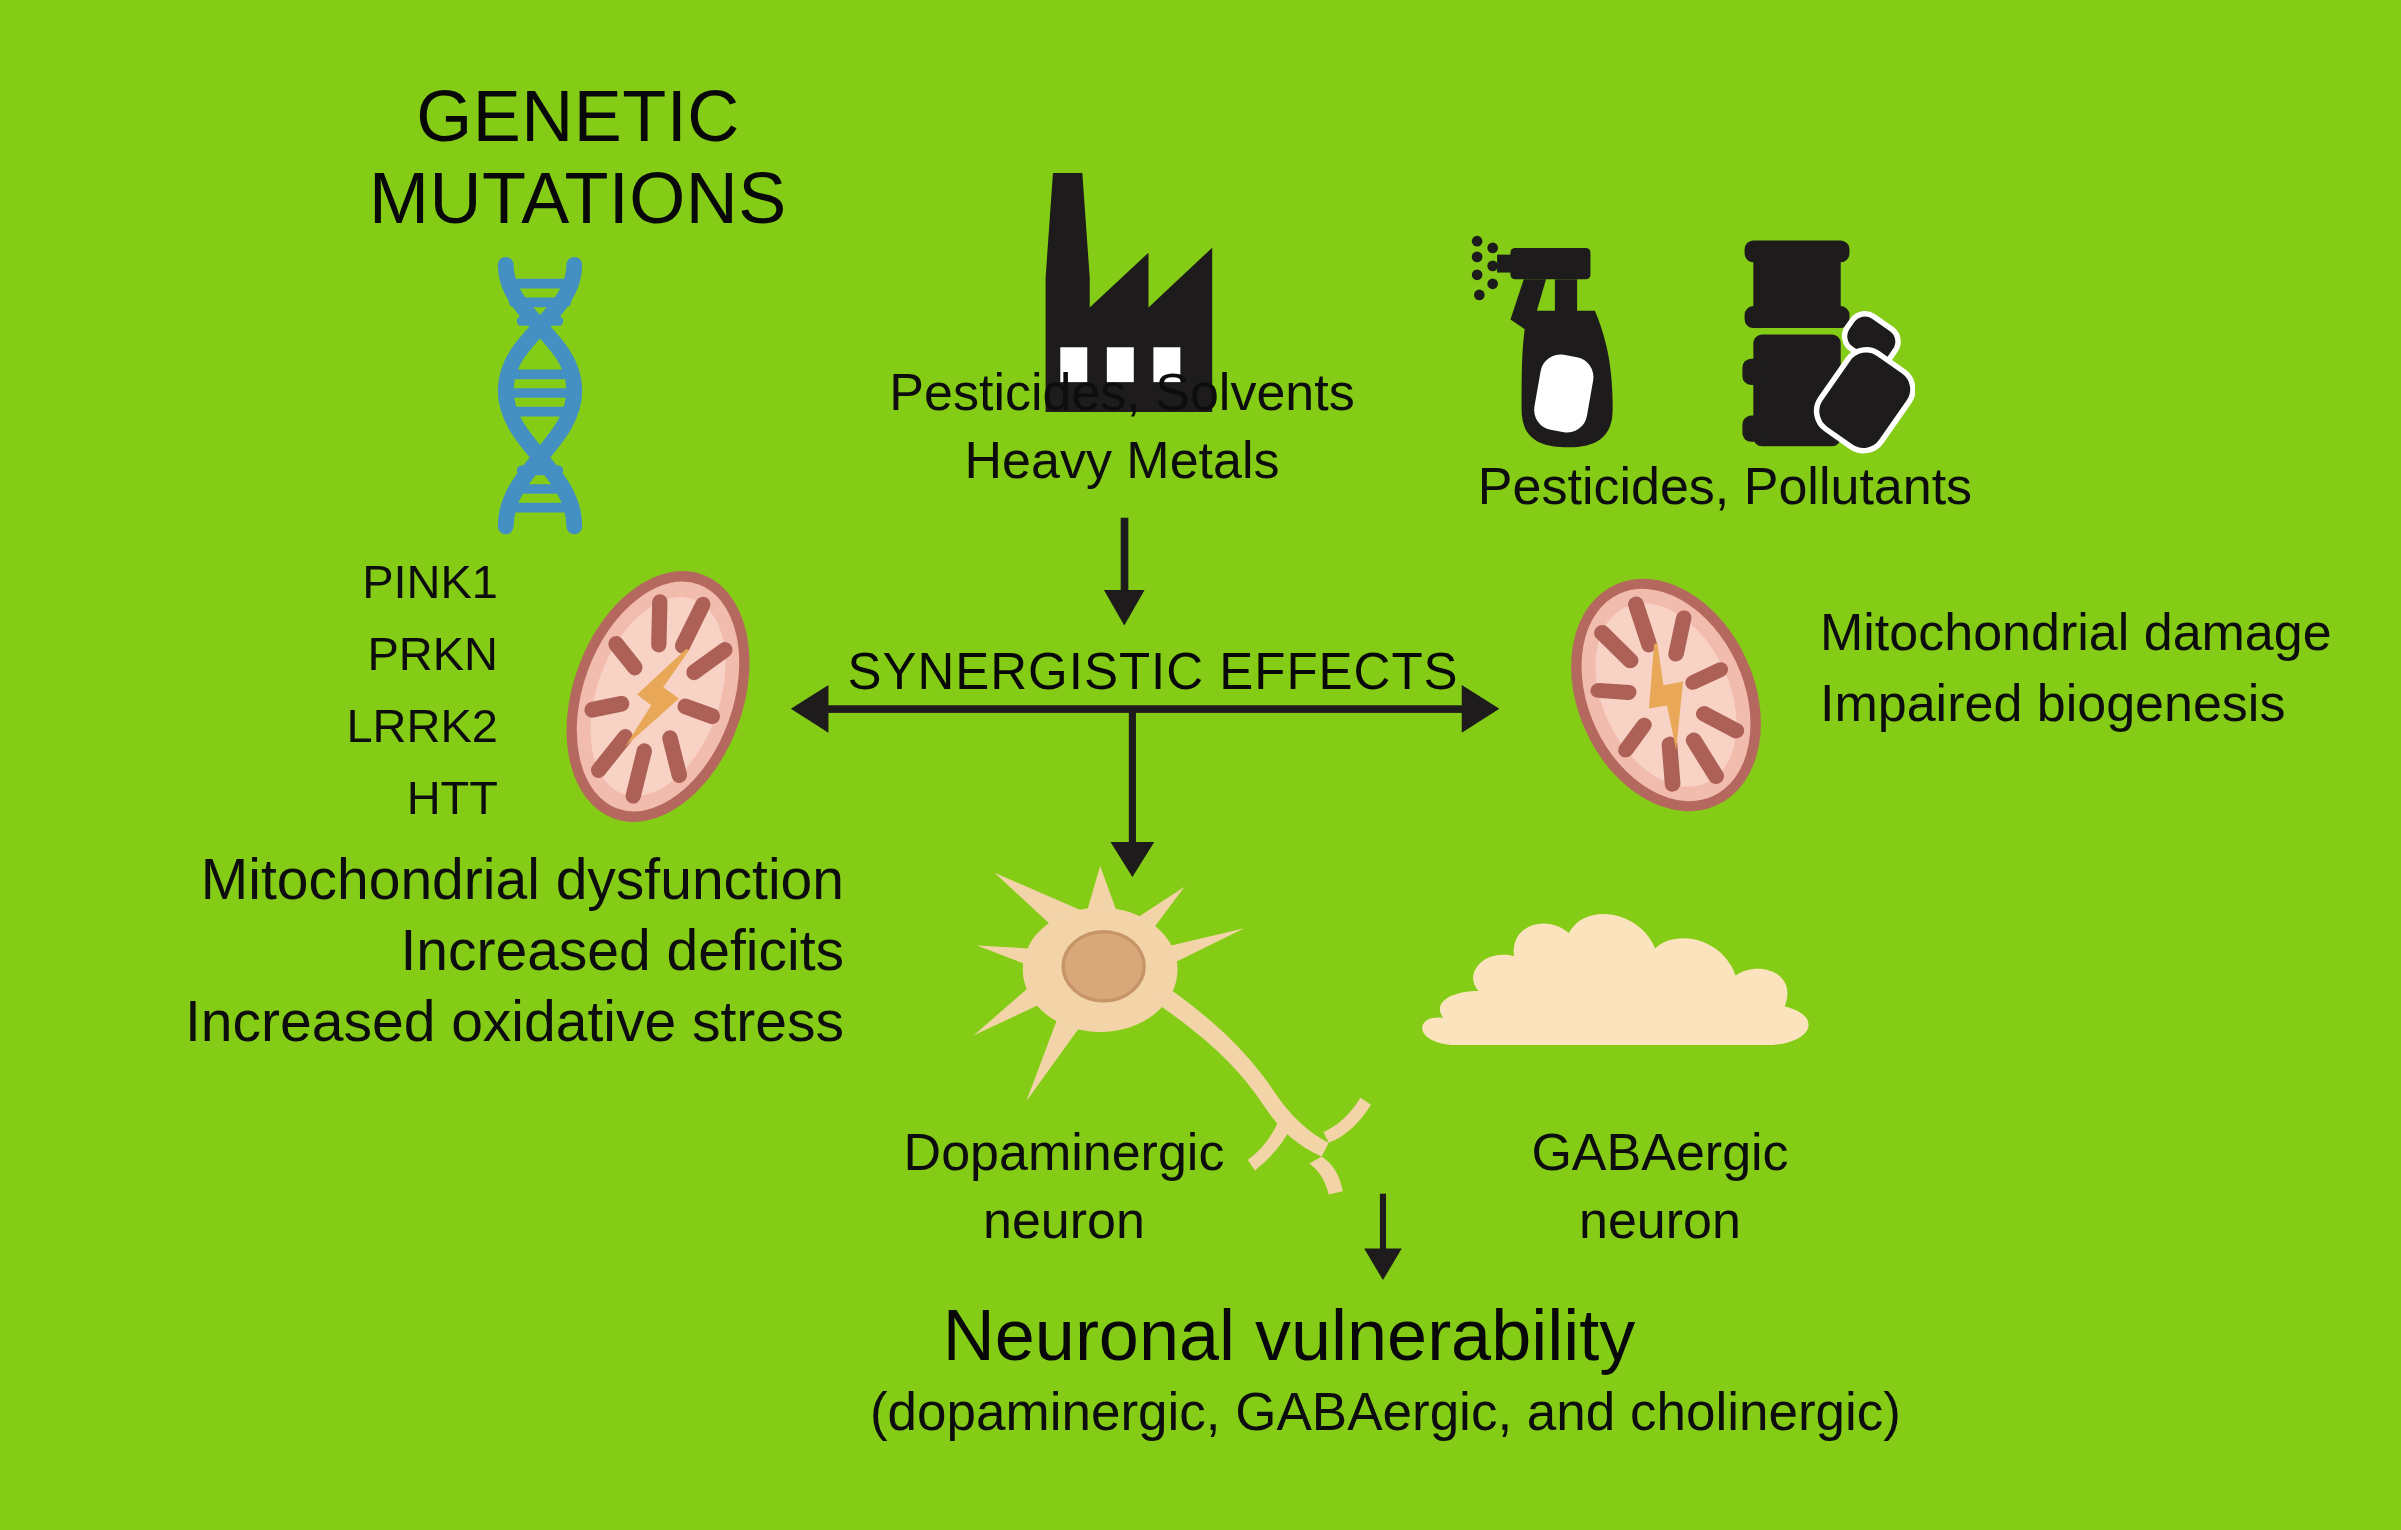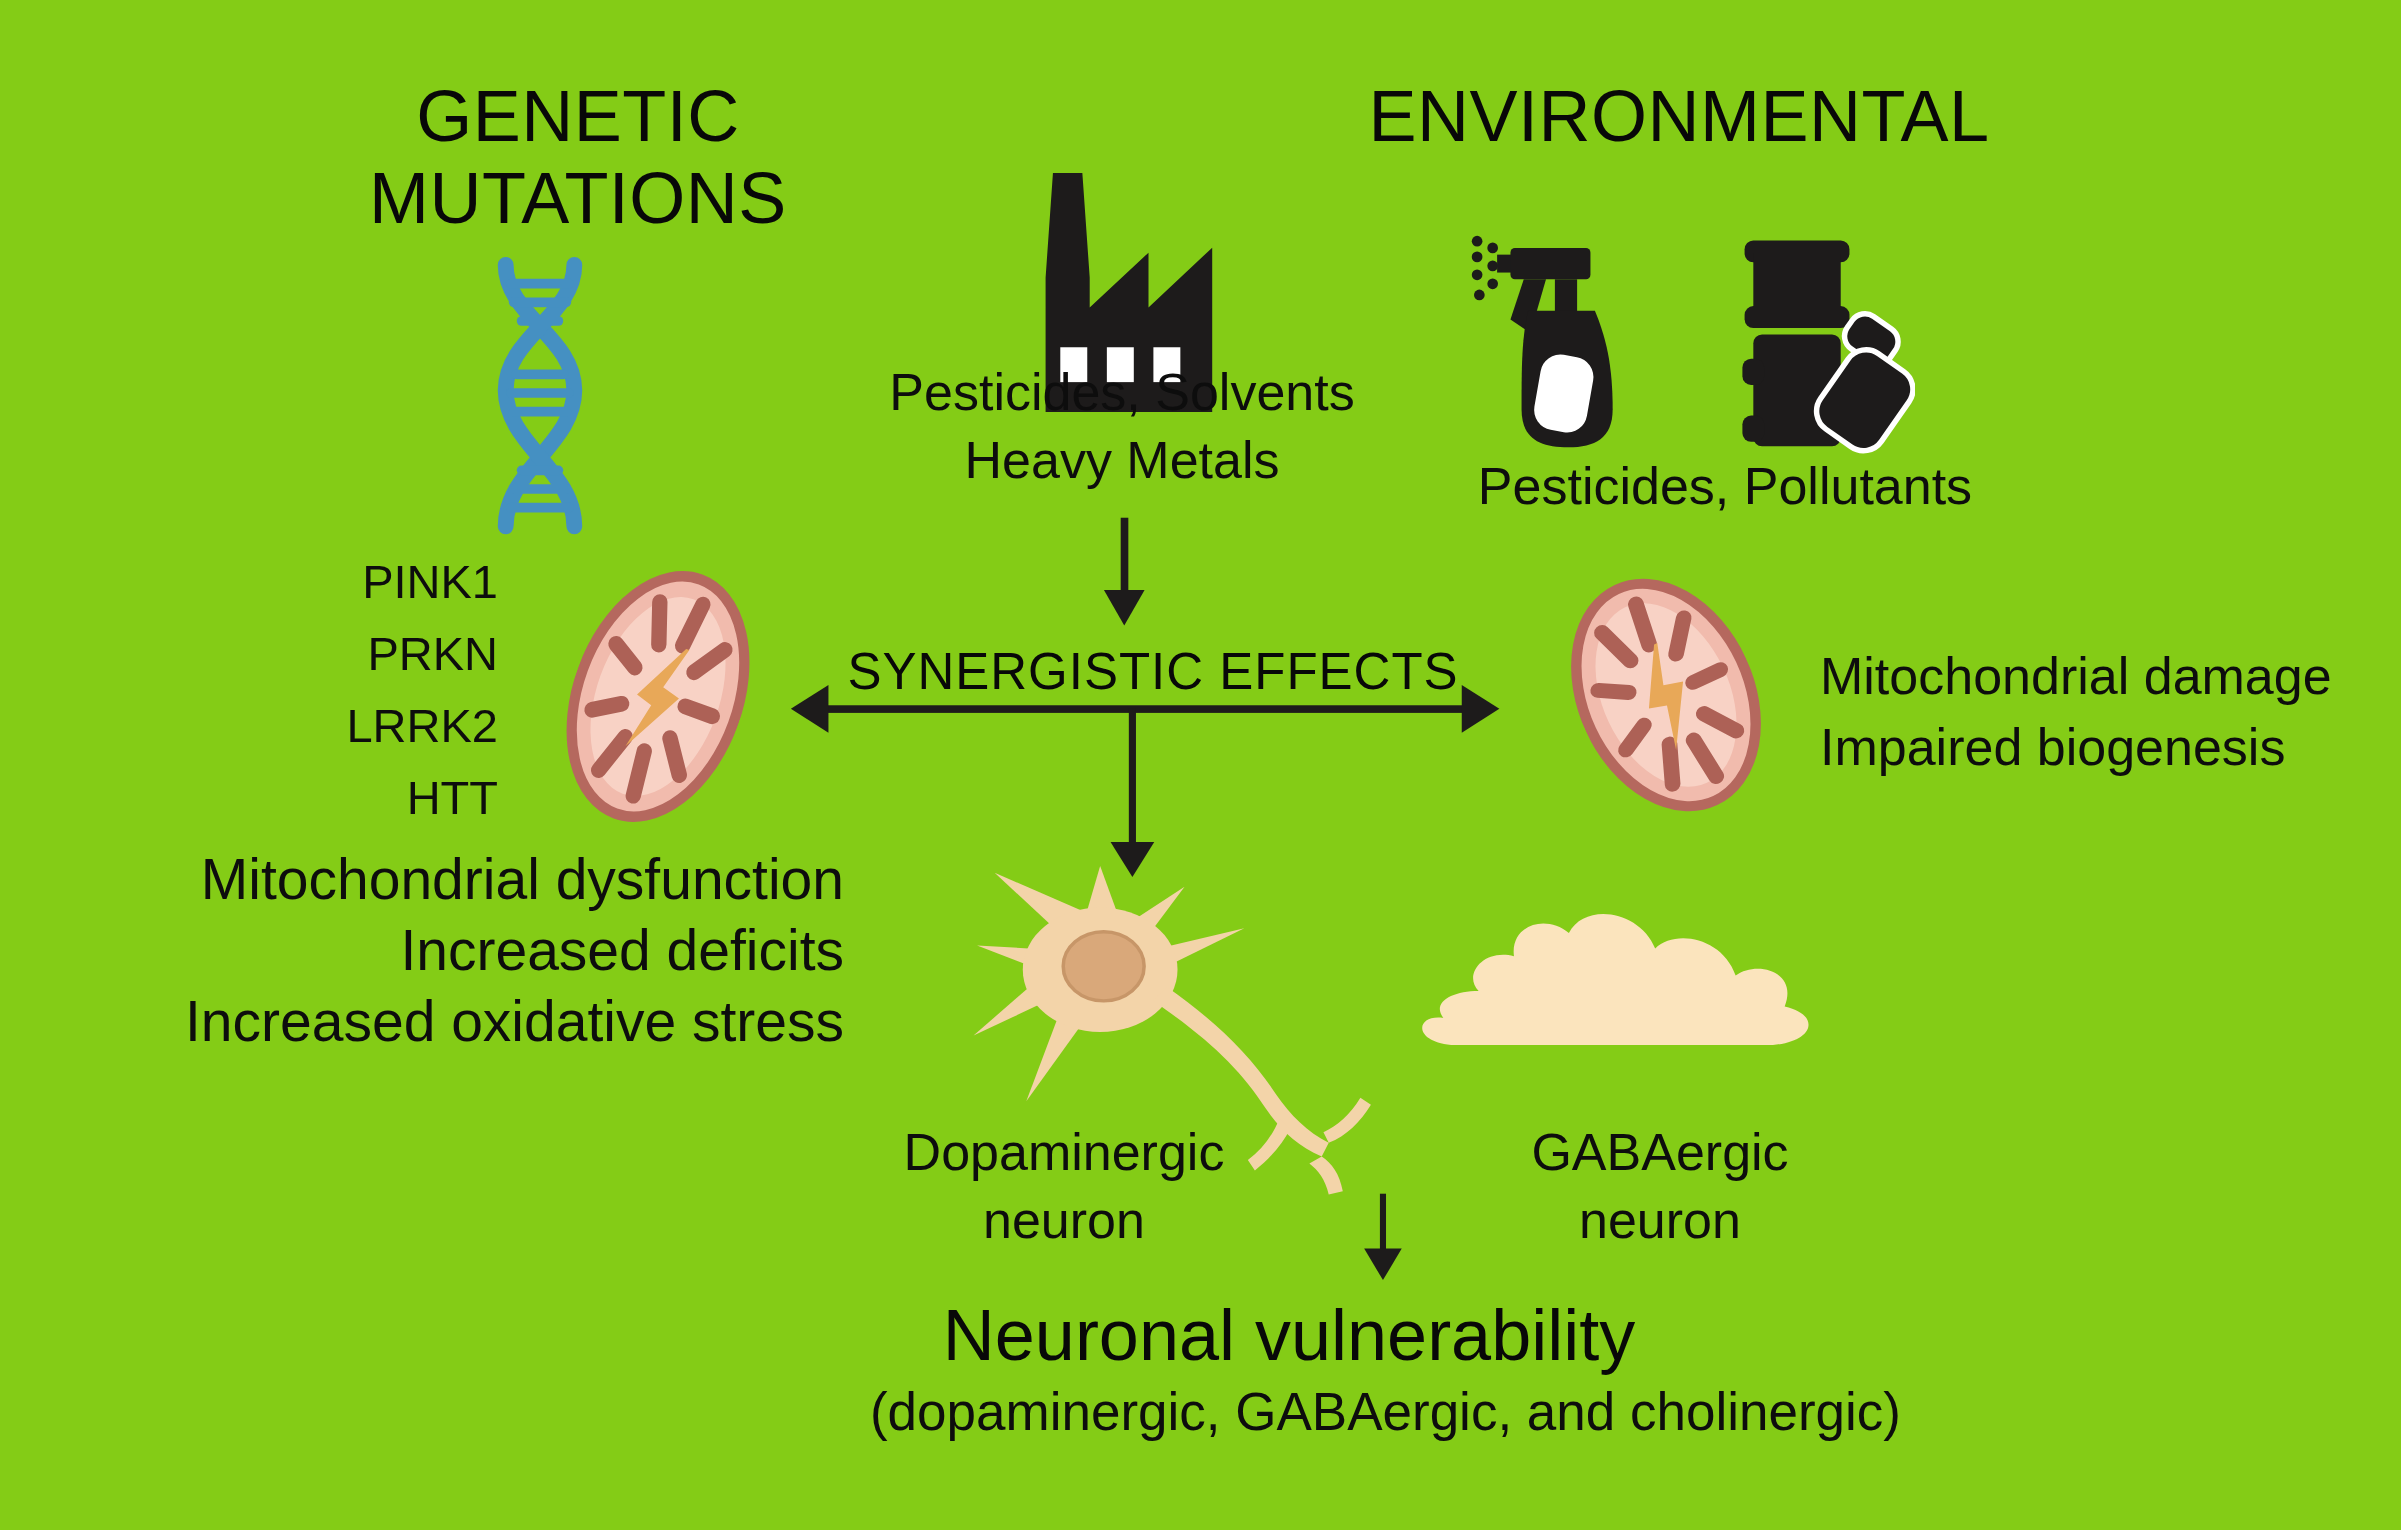--- a/index.html
+++ b/index.html
@@ -13,21 +13,21 @@
   }
   .abs{position:absolute;}
   .section-title{
     font-size:72px;line-height:1.14;letter-spacing:0.5px;
     text-align:center;color:#080808;white-space:nowrap;
   }
   .body-text{font-size:52px;line-height:1.31;color:#0d0d0d;}
   .center-text{text-align:center;}
   .gene-list{font-size:47px;line-height:72px;text-align:right;color:#0d0d0d;}
   .effects-left{font-size:57px;line-height:71px;text-align:right;color:#0d0d0d;white-space:nowrap;}
-  .effects-right{font-size:52px;line-height:71px;text-align:left;color:#0d0d0d;white-space:nowrap;margin-top:44px;}
+  .effects-right{font-size:52px;line-height:71px;text-align:left;color:#0d0d0d;white-space:nowrap;}
   .synergistic{font-size:51px;letter-spacing:1px;white-space:nowrap;text-align:center;color:#080808;}
   .outcome-title{font-size:72px;font-weight:500;text-align:center;white-space:nowrap;color:#080808;}
   .outcome-subtitle{font-size:53px;text-align:right;white-space:nowrap;color:#0d0d0d;}
   .icon svg{display:block;width:100%;height:100%;}
 </style>
 </head>
 <body>
 
 <div id="canvas">
 
@@ -145,21 +145,20 @@
       <ellipse cx="80" cy="62" rx="23" ry="20" fill="#d9a87a" stroke="#c79668" stroke-width="2"></ellipse>
     </svg>
   </div>
 
   <div class="abs body-text center-text" style="left:810px;top:1118px;width:508px;">
     <div>Dopaminergic</div>
     <div>neuron</div>
   </div>
 
   <div class="abs section-title" style="left:1323px;top:75px;width:712px;">
-    <div>ENVIRONMENTAL</div>
   </div>
 
   <div class="abs icon" style="left:1466px;top:230px;width:160px;height:224px;">
     <svg viewBox="0 0 72 100" preserveAspectRatio="none">
       <g fill="#1d1b1b">
         <circle cx="5" cy="5" r="2.4"></circle>
         <circle cx="12" cy="8" r="2.4"></circle>
         <circle cx="5" cy="12" r="2.4"></circle>
         <circle cx="12" cy="16" r="2.4"></circle>
         <circle cx="5" cy="20" r="2.4"></circle>

